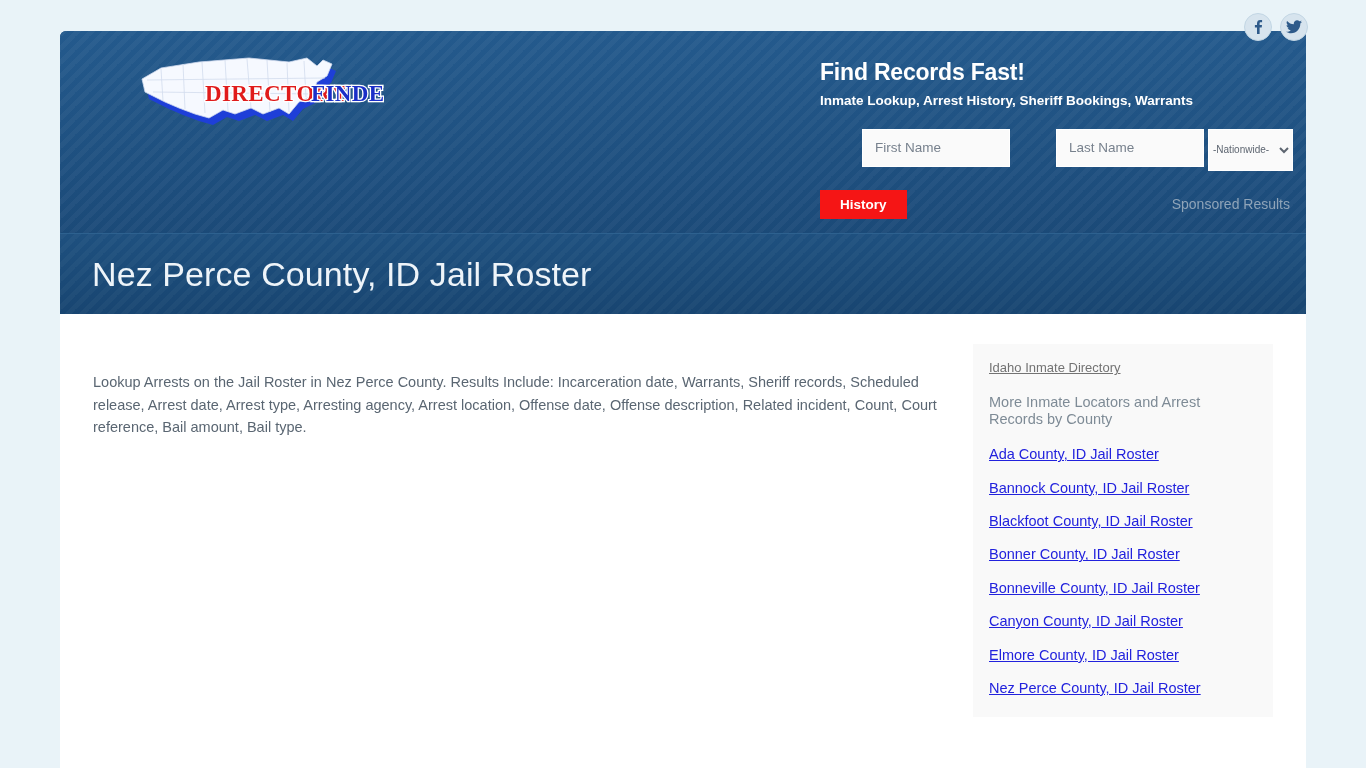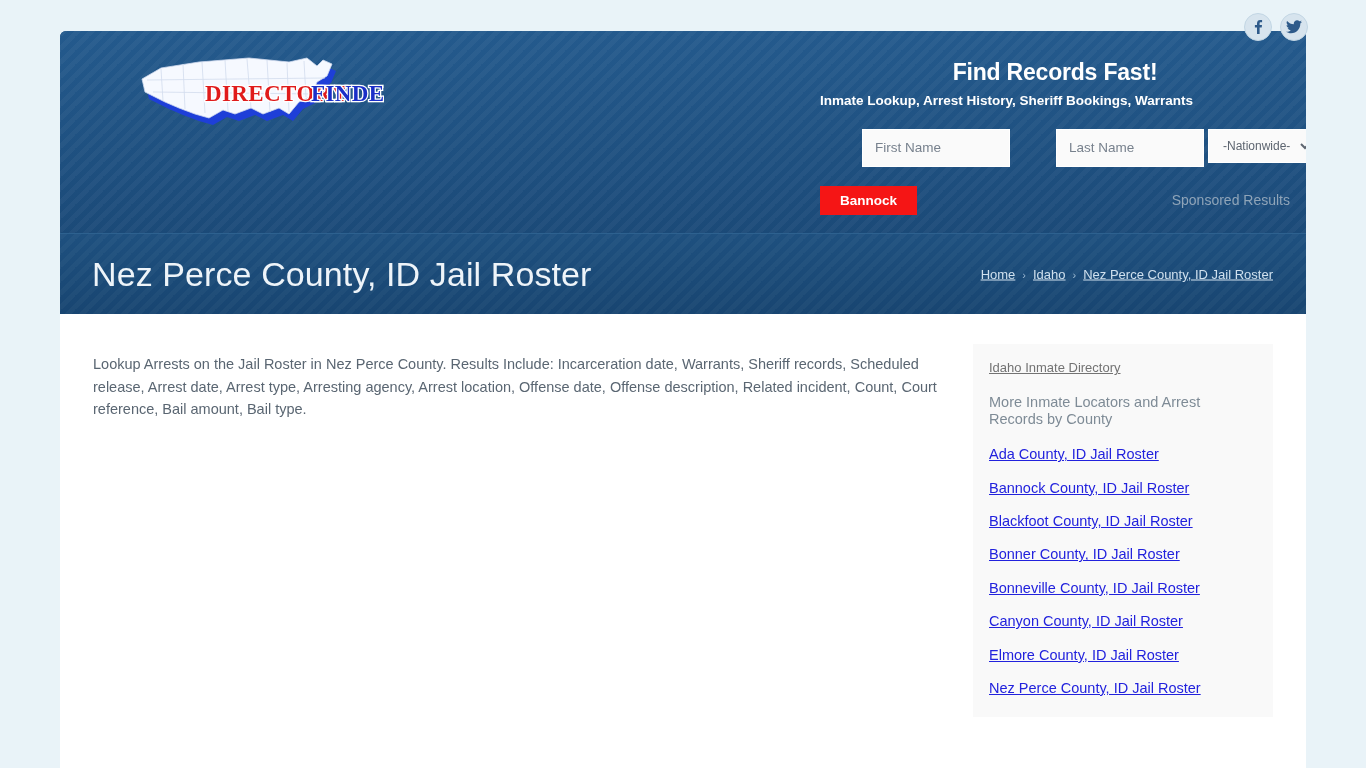--- a/index.html
+++ b/index.html
@@ -81,21 +81,20 @@
     top: 28px;
     width: 470px;
   }
   .hs-title {
     color: #ffffff;
     font-size: 23px;
     font-weight: bold;
     letter-spacing: -0.2px;
     margin: 0 0 6px 0;
     line-height: 1.2;
-    text-align: center;
   }
   .hs-sub {
     color: #ffffff;
     font-size: 13.5px;
     font-weight: bold;
     margin: 0 0 20px 0;
     line-height: 1.2;
   }
   .hs-fields {
     display: flex;
@@ -111,26 +110,26 @@
     padding: 0 12px;
     outline: none;
     font-family: "Liberation Sans", sans-serif;
     margin-left: 42px;
   }
   .hs-input::placeholder { color: #77818d; opacity: 1; }
   .hs-input.first { width: 148px; }
   .hs-input.last { width: 148px; }
   .hs-select {
     width: 130px;
-    height: 34px;
+    height: 42px;
     border: 1px solid #ffffff;
     background: #fafafa;
-    font-size: 12px;
+    font-size: 10px;
     color: #5d6570;
-    padding: 0 6px 0 10px;
+    padding: 0 6px 0 0;
     outline: none;
     font-family: "Liberation Sans", sans-serif;
   }
   .hs-row2 {
     display: flex;
     align-items: center;
   }
   .hs-search-btn {
     background: #f51515;
     border: none;
@@ -197,21 +196,21 @@
   
   .content {
     position: relative;
     background: #ffffff;
     min-height: 450px;
     padding: 0;
   }
   .main-col {
     position: absolute;
     left: 33px;
-    top: 39px;
+    top: 57px;
     width: 860px;
   }
   .intro-text {
     color: #5a6672;
     font-size: 14.5px;
     line-height: 22.5px;
     margin: 0;
   }
 
   
@@ -300,31 +299,28 @@
 
         <div class="hs-fields">
           <input class="hs-input first" type="text" placeholder="First Name" style="">
           <input class="hs-input last" type="text" placeholder="Last Name" style="">
           <select class="hs-select">
             <option>-Nationwide-</option>
           </select>
         </div>
 
         <div class="hs-row2">
-          <button class="hs-search-btn">Bannock</button>
+          <button class="hs-search-btn">History</button>
           <span class="hs-sponsored">Sponsored Results</span>
         </div>
       </div>
     </header>
 
     <div class="title-band">
       <h1 class="page-title">Nez Perce County, ID Jail Roster</h1>
-      <nav class="breadcrumb">
-        <a href="#">Home</a><span class="sep">›</span><a href="#">Idaho</a><span class="sep">›</span><a href="#">Nez Perce County, ID Jail Roster</a>
-      </nav>
     </div>
 
     <div class="content">
 
       <div class="main-col">
         <p class="intro-text">Lookup Arrests on the Jail Roster in Nez Perce County. Results Include: Incarceration date, Warrants, Sheriff records, Scheduled release, Arrest date, Arrest type, Arresting agency, Arrest location, Offense date, Offense description, Related incident, Count, Court reference, Bail amount, Bail type.</p>
       </div>
 
       <aside class="sidebar">
         <p class="sb-heading">Idaho Inmate Directory</p>

